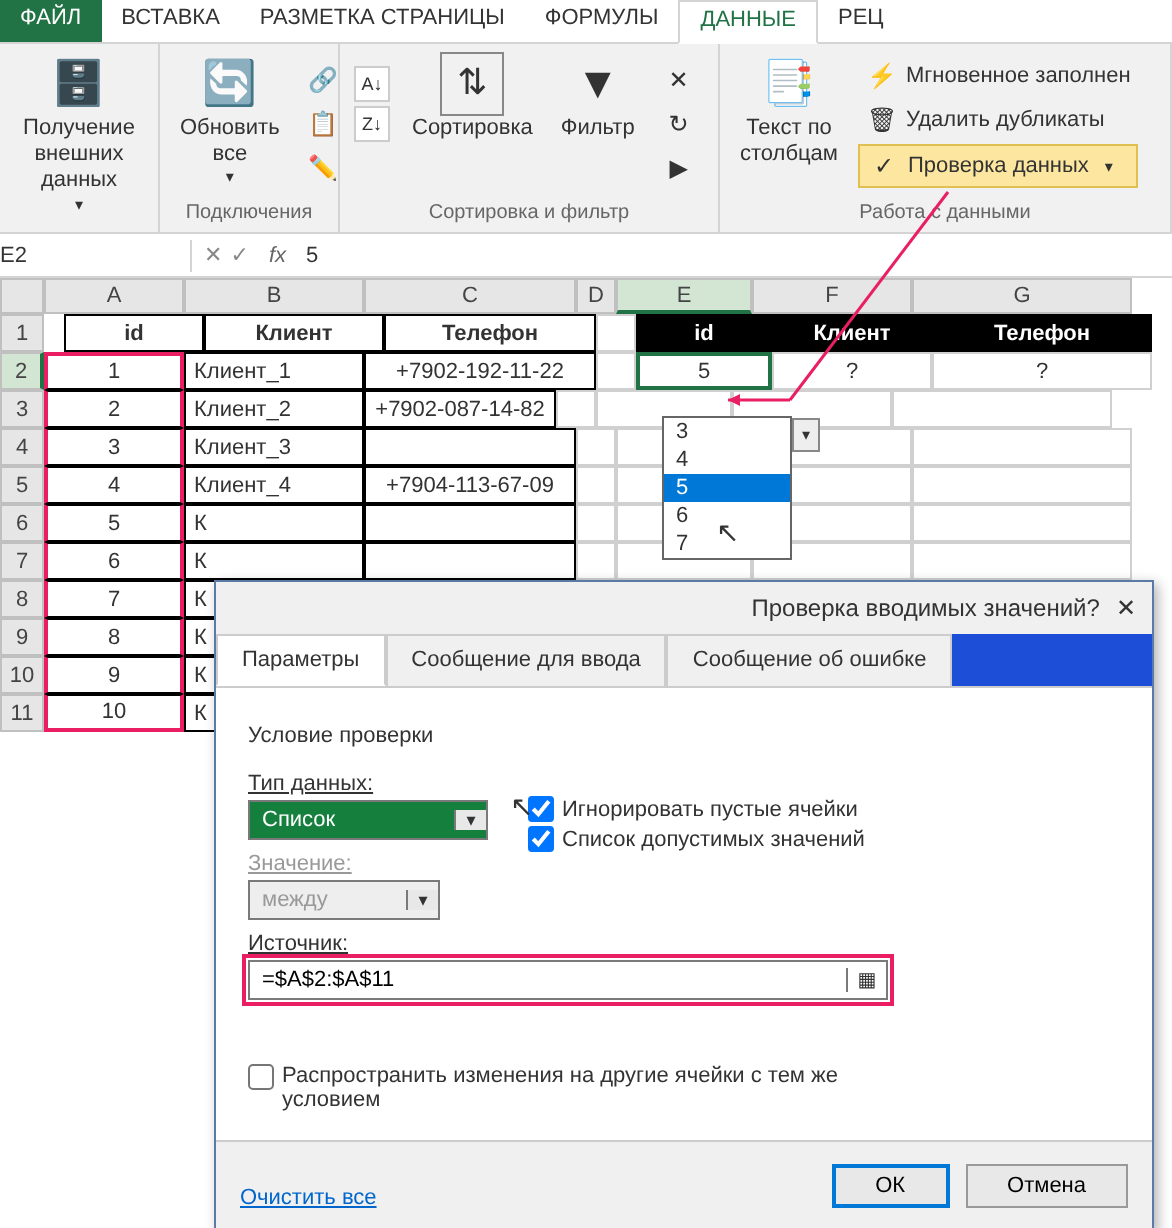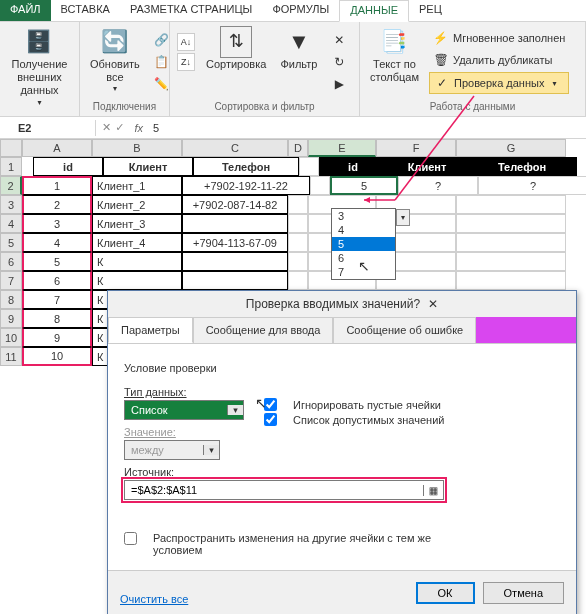--- a/index.html
+++ b/index.html
@@ -20,21 +20,21 @@
 .big-btn .icon { width: 32px; height: 32px; display: flex; align-items: center; justify-content: center; font-size: 22px; }
 .small-btn-col { display: flex; flex-direction: column; gap: 2px; }
 .small-btn { display: flex; align-items: center; gap: 4px; padding: 2px 4px; cursor: pointer; font-size: 11px; white-space: nowrap; }
 .small-btn .icon, .sort-small-btn .icon { width: 16px; height: 16px; display: flex; align-items: center; justify-content: center; font-size: 12px; }
 .sort-small-btn { display: flex; align-items: center; justify-content: center; width: 18px; height: 18px; cursor: pointer; border: 1px solid #ccc; background: #fff; margin: 1px; }
 .sort-btns { display: flex; flex-direction: column; margin-top: 8px; }
 .highlighted-btn { background: #fde7a0; border: 1px solid #e0c050; }
 
 
 .formula-bar { display: flex; align-items: center; height: 22px; border-bottom: 1px solid #d4d4d4; }
-.name-box { width: 96px; padding: 2px 18px; border-right: 1px solid #d4d4d4; font-size: 11px; font-weight: bold; }
+.name-box { width: 96px; padding: 2px 0; border-right: 1px solid #d4d4d4; font-size: 11px; }
 .fx-btns { display: flex; gap: 4px; padding: 0 6px; color: #888; }
 .fx-label { font-style: italic; color: #666; padding: 0 4px; }
 .formula-input { flex: 1; padding: 2px 6px; font-size: 11px; }
 
 
 .grid { display: flex; }
 .row-headers { display: flex; flex-direction: column; }
 .col-headers { display: flex; }
 .hdr { background: #e6e6e6; border: 1px solid #c0c0c0; display: flex; align-items: center; justify-content: center; font-size: 11px; color: #444; }
 .corner { width: 22px; height: 18px; background: #e6e6e6; border: 1px solid #c0c0c0; }
@@ -51,34 +51,34 @@
 .row-hdr.selected { background: #d3e5d3; border-right: 2px solid #217346; }
 
 
 .dropdown-list { position: absolute; left: 331px; top: 208px; width: 65px; background: #fff; border: 1px solid #666; font-size: 11px; z-index: 5; }
 .dropdown-item { padding: 1px 6px; }
 .dropdown-item.sel { background: #0078d7; color: #fff; }
 .dropdown-handle { position: absolute; right: -15px; top: 0; width: 14px; height: 17px; border: 1px solid #888; background: #eee; display: flex; align-items: center; justify-content: center; font-size: 8px; }
 
 
 .dialog { position: absolute; left: 107px; top: 290px; width: 470px; background: #f0f0f0; border: 1px solid #5a7ba8; box-shadow: 2px 2px 6px rgba(0,0,0,0.3); z-index: 10; }
-.dialog-title { display: flex; justify-content: center; align-items: center; padding: 6px 8px; font-size: 12px; }
+.dialog-title { display: flex; justify-content: flex-end; align-items: center; padding: 6px 8px; font-size: 12px; }
 .dialog-title-btns { display: flex; gap: 8px; }
-.dialog-tabs { display: flex; background: #d946ef; }
+.dialog-tabs { display: flex; background: #1d4ed8; }
 .dialog-tab { padding: 6px 12px; font-size: 11px; border: 1px solid #ccc; border-bottom: none; background: #f0f0f0; cursor: pointer; }
 .dialog-tab.active { background: #fff; border-bottom: 1px solid #fff; position: relative; z-index: 2; }
 .dialog-body { background: #fff; padding: 12px 16px; border-top: 1px solid #ccc; }
 .field-label { font-size: 11px; margin: 6px 0 2px; }
 .field-label.underline { text-decoration: underline; }
 .combo { display: inline-flex; align-items: center; border: 1px solid #7a7a7a; height: 20px; background: #fff; }
 .combo.sel { background: #15803d; color: #fff; }
 .combo .combo-text { padding: 0 6px; flex: 1; font-size: 11px; }
 .combo .combo-arrow { width: 16px; text-align: center; border-left: 1px solid #7a7a7a; font-size: 9px; background: #e8e8e8; color: #333; }
 .combo.disabled { background: #eee; color: #999; }
-.checkbox-row { display: flex; align-items: center; gap: 16px; font-size: 11px; margin: 2px 0; }
+.checkbox-row { display: flex; align-items: center; gap: 4px; font-size: 11px; margin: 2px 0; }
 .checkbox-row input { width: 13px; height: 13px; }
 .src-input { display: flex; align-items: center; border: 1px solid #7a7a7a; height: 20px; width: 320px; outline: 2px solid #e91e63; outline-offset: 1px; }
 .src-input input { flex: 1; border: none; padding: 0 6px; font-size: 11px; outline: none; }
 .src-input .ref-btn { width: 20px; text-align: center; border-left: 1px solid #7a7a7a; font-size: 10px; cursor: pointer; }
 .dialog-footer { display: flex; justify-content: space-between; align-items: center; padding: 10px 12px; background: #f0f0f0; border-top: 1px solid #ccc; }
 .link-btn { color: #0066cc; text-decoration: underline; cursor: pointer; font-size: 11px; margin-top: 12px; }
 .btn { padding: 3px 20px; border: 1px solid #999; background: #e8e8e8; cursor: pointer; font-size: 11px; }
 .btn.default { border: 2px solid #0078d7; }
 
 
@@ -233,30 +233,30 @@
           <div class="cell bold" style="width: 90px;">Клиент</div>
           <div class="cell bold" style="width: 106px;">Телефон</div>
           <div class="cell" style="width: 20px;"></div>
           <div class="cell blackhdr" style="width: 68px;">id</div>
           <div class="cell blackhdr" style="width: 80px;">Клиент</div>
           <div class="cell blackhdr" style="width: 110px;">Телефон</div>
         </div>
         <div style="display: flex;">
           <div class="cell center" style="width: 70px; border-width: 2px 2px 1px; border-style: solid; border-color: rgb(233, 30, 99) rgb(233, 30, 99) rgb(0, 0, 0); border-image: initial;">1</div>
           <div class="cell" style="width: 90px; border: 1px solid rgb(0, 0, 0);">Клиент_1</div>
-          <div class="cell center" style="width: 128px; border: 1px solid rgb(0, 0, 0);">+7902-192-11-22</div>
+          <div class="cell center" style="width: 116px; border: 1px solid rgb(0, 0, 0);">+7902-192-11-22</div>
           <div class="cell" style="width: 20px;"></div>
           <div class="cell center selected" style="width: 68px;">5</div>
           <div class="cell center" style="width: 80px;">?</div>
           <div class="cell center" style="width: 110px;">?</div>
         </div>
         <div style="display: flex;">
           <div class="cell center" style="width: 70px; border-width: 1px 2px; border-style: solid; border-color: rgb(0, 0, 0) rgb(233, 30, 99); border-image: initial;">2</div>
           <div class="cell" style="width: 90px; border: 1px solid rgb(0, 0, 0);">Клиент_2</div>
-          <div class="cell center" style="width: 106px; border: 1px solid rgb(0, 0, 0);">+7902-087-14-82</div>
+          <div class="cell center" style="width: 96px; border: 1px solid rgb(0, 0, 0);">+7902-087-14-82</div>
           <div class="cell" style="width: 20px;"></div>
           <div class="cell" style="width: 68px;"></div>
           <div class="cell" style="width: 80px;"></div>
           <div class="cell" style="width: 110px;"></div>
         </div>
         <div style="display: flex;">
           <div class="cell center" style="width: 70px; border-width: 1px 2px; border-style: solid; border-color: rgb(0, 0, 0) rgb(233, 30, 99); border-image: initial;">3</div>
           <div class="cell" style="width: 90px; border: 1px solid rgb(0, 0, 0);">Клиент_3</div>
           <div class="cell center" style="width: 106px; border: 1px solid rgb(0, 0, 0);"></div>
           <div class="cell" style="width: 20px;"></div>

